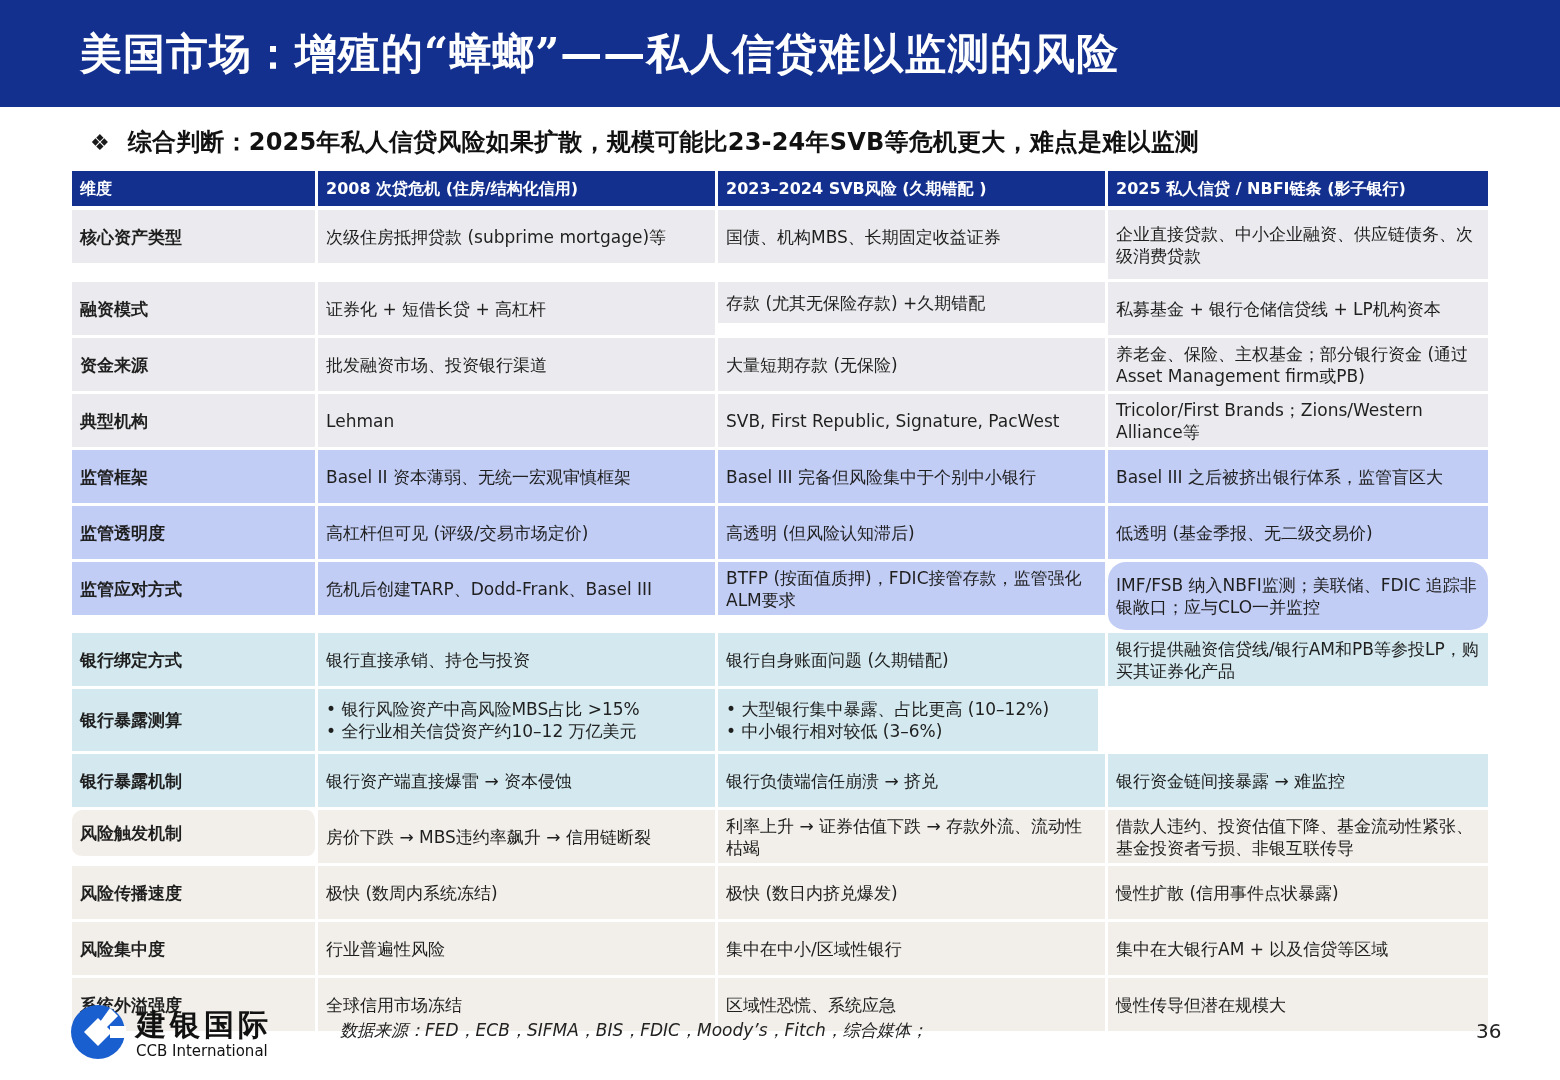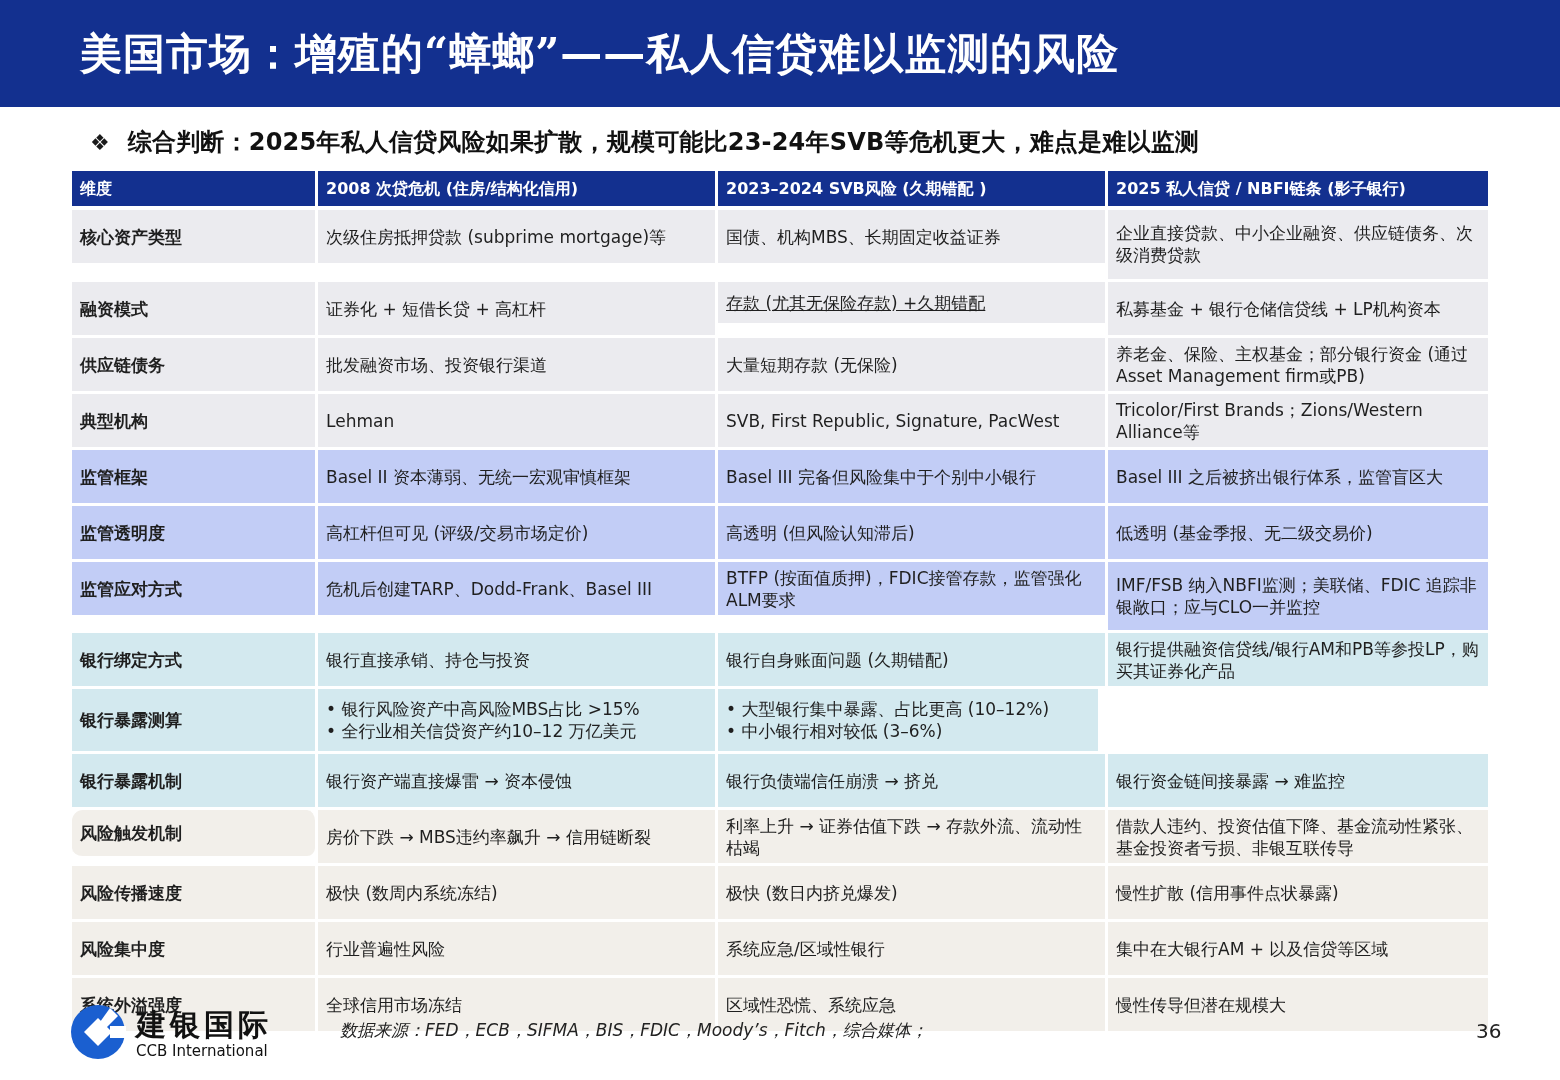--- a/index.html
+++ b/index.html
@@ -88,30 +88,30 @@
     <div class="cell c0">维度</div>
     <div class="cell c1">2008 次贷危机 (住房/结构化信用)</div>
     <div class="cell c2">2023–2024 SVB风险 (久期错配 )</div>
     <div class="cell c3">2025 私人信贷 / NBFI链条 (影子银行)</div>
   </div>
   <div id="table-body">
       <div class="row g-grey">
         <div class="cell c0" style="height: 56px;">核心资产类型</div>
         <div class="cell c1" style="height: 56px;">次级住房抵押贷款 (subprime mortgage)等</div>
         <div class="cell c2" style="height: 56px;">国债、机构MBS、长期固定收益证券</div>
-        <div class="cell c3" style="height: 72px; font-family: Liberation Serif, serif;">企业直接贷款、中小企业融资、供应链债务、次级消费贷款</div>
+        <div class="cell c3" style="height: 72px;">企业直接贷款、中小企业融资、供应链债务、次级消费贷款</div>
       </div>
       <div class="row g-grey">
         <div class="cell c0" style="height: 56px;">融资模式</div>
         <div class="cell c1" style="height: 56px;">证券化 + 短借长贷 + 高杠杆</div>
-        <div class="cell c2" style="height: 44px; text-decoration: underline;">存款 (尤其无保险存款) +久期错配</div>
+        <div class="cell c2" style="height: 44px;">存款 (尤其无保险存款) +久期错配</div>
         <div class="cell c3" style="height: 56px;">私募基金 + 银行仓储信贷线 + LP机构资本</div>
       </div>
       <div class="row g-grey">
-        <div class="cell c0" style="height: 56px;">供应链债务</div>
+        <div class="cell c0" style="height: 56px;">资金来源</div>
         <div class="cell c1" style="height: 56px;">批发融资市场、投资银行渠道</div>
         <div class="cell c2" style="height: 56px;">大量短期存款 (无保险)</div>
         <div class="cell c3" style="height: 56px;">养老金、保险、主权基金；部分银行资金 (通过Asset Management firm或PB)</div>
       </div>
       <div class="row g-grey">
         <div class="cell c0" style="height: 56px;">典型机构</div>
         <div class="cell c1" style="height: 56px;">Lehman</div>
         <div class="cell c2" style="height: 56px;">SVB, First Republic, Signature, PacWest</div>
         <div class="cell c3" style="height: 56px;">Tricolor/First Brands；Zions/Western Alliance等</div>
       </div>
@@ -124,21 +124,21 @@
       <div class="row g-blue">
         <div class="cell c0" style="height: 56px;">监管透明度</div>
         <div class="cell c1" style="height: 56px;">高杠杆但可见 (评级/交易市场定价)</div>
         <div class="cell c2" style="height: 56px;">高透明 (但风险认知滞后)</div>
         <div class="cell c3" style="height: 56px;">低透明 (基金季报、无二级交易价)</div>
       </div>
       <div class="row g-blue">
         <div class="cell c0" style="height: 56px;">监管应对方式</div>
         <div class="cell c1" style="height: 56px;">危机后创建TARP、Dodd-Frank、Basel III</div>
         <div class="cell c2" style="height: 56px;">BTFP (按面值质押)，FDIC接管存款，监管强化ALM要求</div>
-        <div class="cell c3" style="height: 71px;">IMF/FSB 纳入NBFI监测；美联储、FDIC 追踪非银敞口；应与CLO一并监控</div>
+        <div class="cell c3" style="height: 71px; border-radius: 18px;">IMF/FSB 纳入NBFI监测；美联储、FDIC 追踪非银敞口；应与CLO一并监控</div>
       </div>
       <div class="row g-teal">
         <div class="cell c0" style="height: 56px;">银行绑定方式</div>
         <div class="cell c1" style="height: 56px;">银行直接承销、持仓与投资</div>
         <div class="cell c2" style="height: 56px;">银行自身账面问题 (久期错配)</div>
         <div class="cell c3" style="height: 56px;">银行提供融资信贷线/银行AM和PB等参投LP，购买其证券化产品</div>
       </div>
       <div class="row g-teal">
         <div class="cell c0" style="height: 65px;">银行暴露测算</div>
         <div class="cell c1" style="height: 65px;">
@@ -168,21 +168,21 @@
       </div>
       <div class="row g-beige">
         <div class="cell c0" style="height: 56px;">风险传播速度</div>
         <div class="cell c1" style="height: 56px;">极快 (数周内系统冻结)</div>
         <div class="cell c2" style="height: 56px;">极快 (数日内挤兑爆发)</div>
         <div class="cell c3" style="height: 56px;">慢性扩散 (信用事件点状暴露)</div>
       </div>
       <div class="row g-beige">
         <div class="cell c0" style="height: 56px;">风险集中度</div>
         <div class="cell c1" style="height: 56px;">行业普遍性风险</div>
-        <div class="cell c2" style="height: 56px;">系统应急/区域性银行</div>
+        <div class="cell c2" style="height: 56px;">集中在中小/区域性银行</div>
         <div class="cell c3" style="height: 56px;">集中在大银行AM + 以及信贷等区域</div>
       </div>
       <div class="row g-beige">
         <div class="cell c0" style="height: 56px;">系统外溢强度</div>
         <div class="cell c1" style="height: 56px;">全球信用市场冻结</div>
         <div class="cell c2" style="height: 56px;">区域性恐慌、系统应急</div>
         <div class="cell c3" style="height: 56px;">慢性传导但潜在规模大</div>
       </div>
     </div>
 </div>

